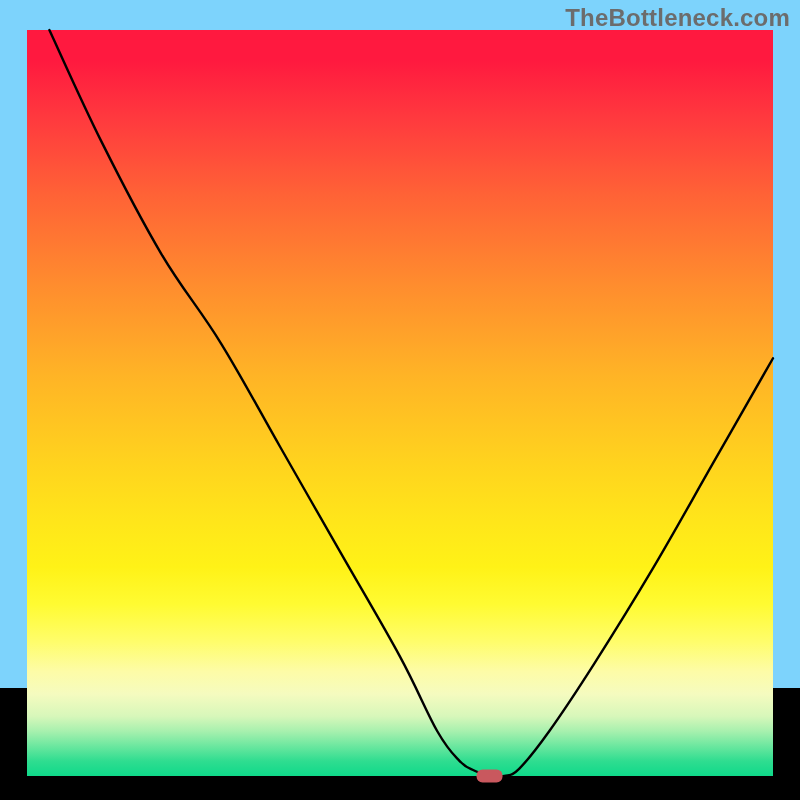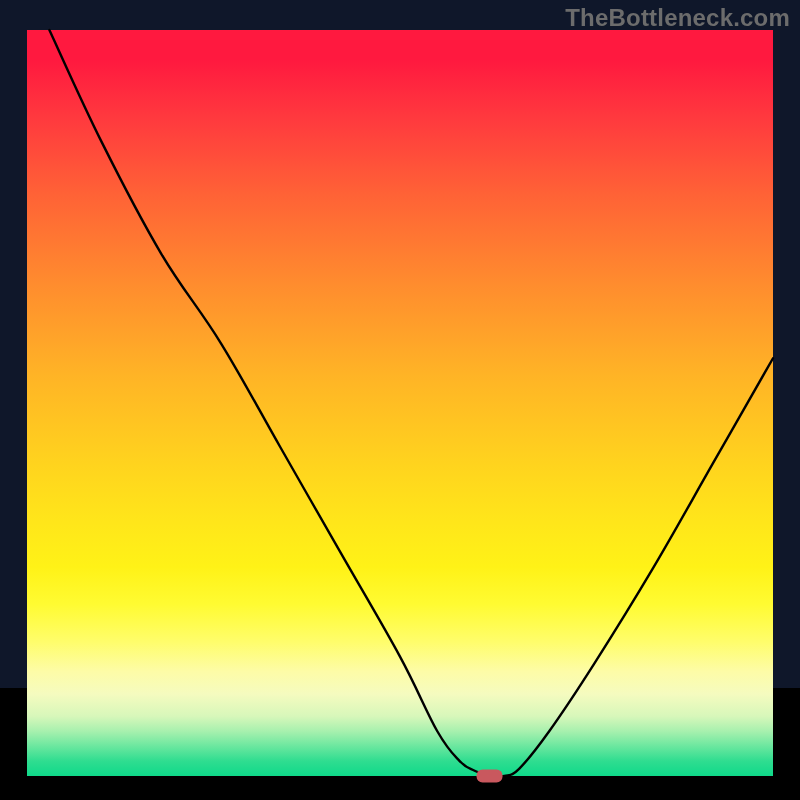--- a/index.html
+++ b/index.html
@@ -7,21 +7,21 @@
     padding: 0;
     width: 800px;
     height: 800px;
     background: #000;
     overflow: hidden;
   }
   .frame {
     position: relative;
     width: 800px;
     height: 688px;
-    background: #0f172a;
+    background: #7dd3fc;
   }
   .watermark {
     position: absolute;
     top: 4px;
     right: 10px;
     font-family: Arial, Helvetica, sans-serif;
     font-size: 24px;
     font-weight: 600;
     color: #6c6c6c;
     letter-spacing: 0.2px;

